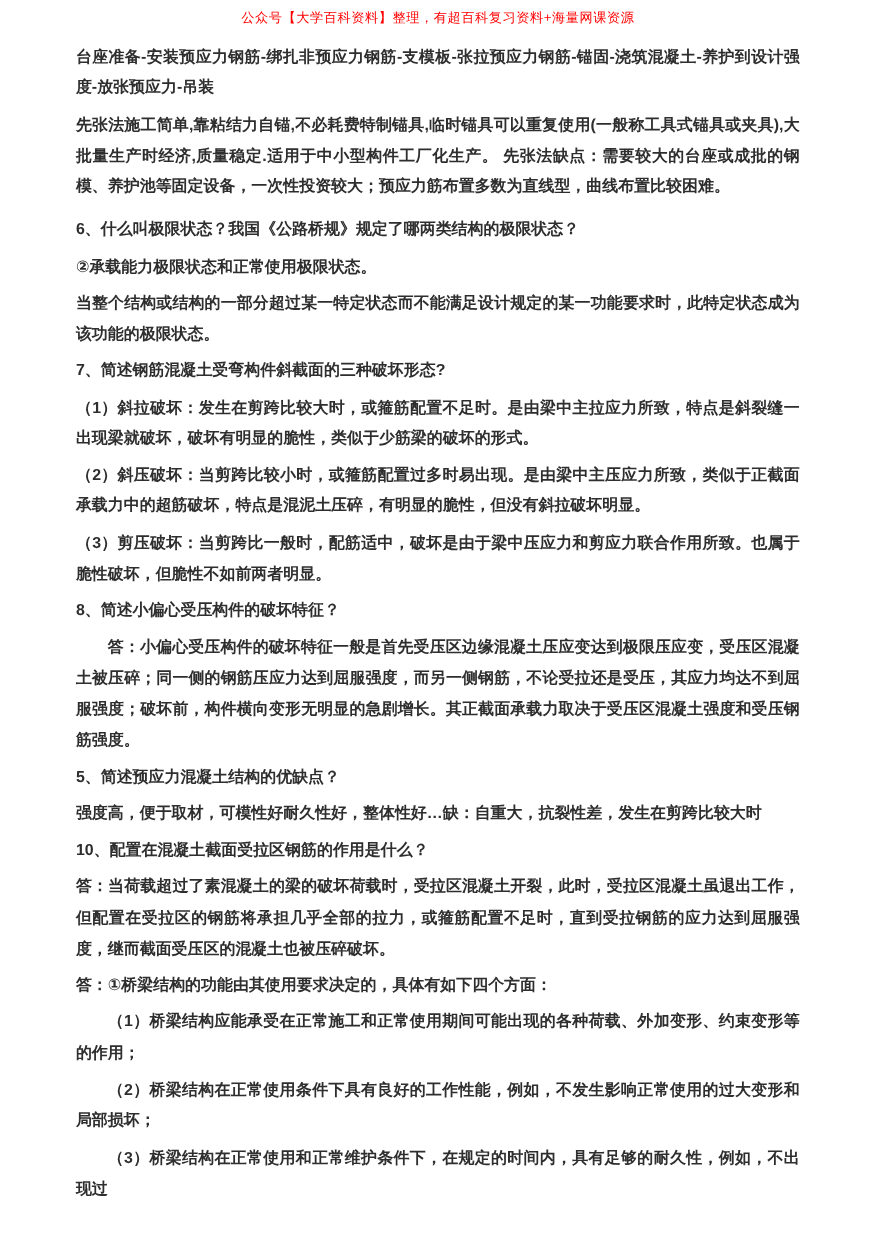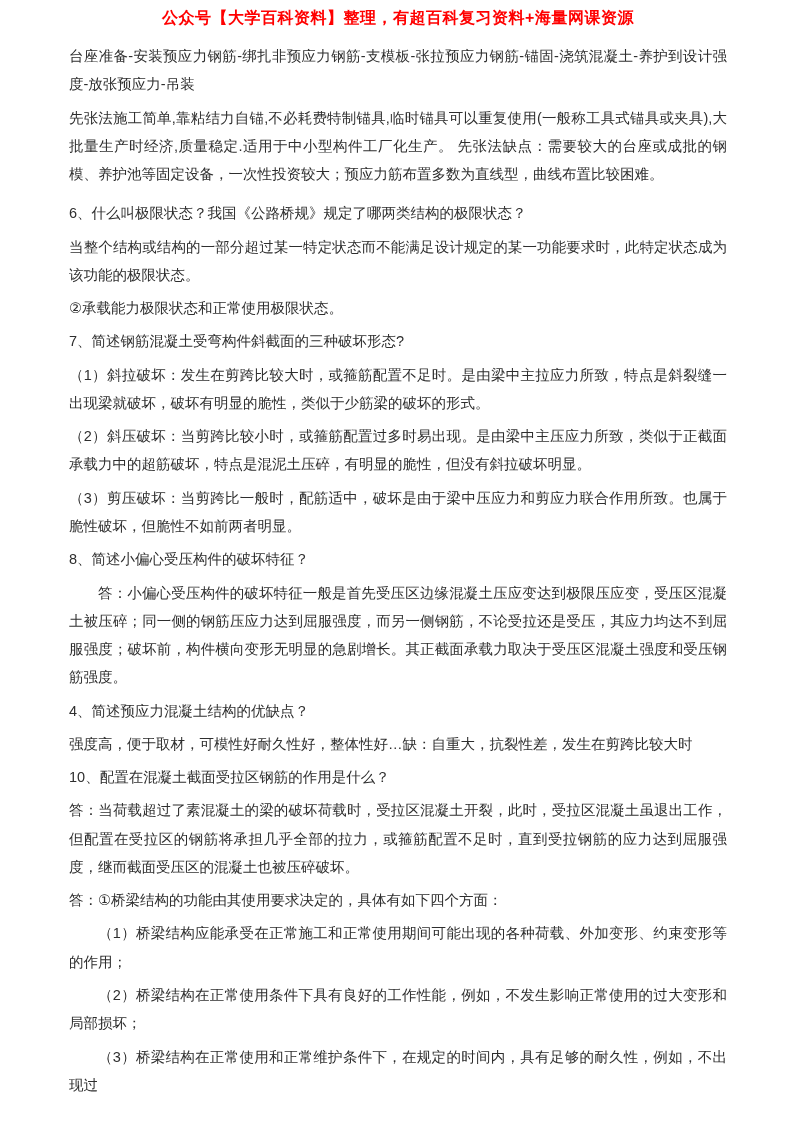--- a/index.html
+++ b/index.html
@@ -13,30 +13,31 @@
   .page {
     width: 793px;
     height: 1122px;
     background: #ffffff;
     padding: 8px 66px 0 69px;
     color: #2e2e2e;
     font-size: 14.5px;
   }
   .doc-header {
     text-align: center;
-    font-size: 16px;
-    font-weight: bold;
+    font-size: 12px;
+    font-weight: normal;
     margin-bottom: 13px;
     letter-spacing: 0.5px;
   }
   .page p {
     text-align: justify;
     line-height: 1.95;
     margin-bottom: 5px;
     word-break: break-all;
+    font-weight: bold;
   }
   .q { font-weight: normal; }
   .indent { text-indent: 2em; }
   .tight { line-height: 1.76; margin-bottom: 2px; }
   .sp-t { margin-top: 11px; }
   .sp-b { margin-bottom: 17px; }
   .sp-b-sm { margin-bottom: 9px; }
 </style>
 </head>
 <body>
@@ -45,37 +46,37 @@
 
   <div class="doc-header" style="color: rgb(255, 0, 0);"><span>公众号【大学百科资料】整理，有超百科复习资料+海量网课资源</span></div>
 
   <p>台座准备-安装预应力钢筋-绑扎非预应力钢筋-支模板-张拉预应力钢筋-锚固-浇筑混凝土-养护到设计强度-放张预应力-吊装</p>
 
   <p class="sp-b-sm">先张法施工简单,靠粘结力自锚,不必耗费特制锚具,临时锚具可以重复使用(一般称工具式锚具或夹具),大批量生产时经济,质量稳定.适用于中小型构件工厂化生产。 先张法缺点：需要较大的台座或成批的钢模、养护池等固定设备，一次性投资较大；预应力筋布置多数为直线型，曲线布置比较困难。</p>
 
   <p class="q sp-t sp-b">6、什么叫极限状态？我国《公路桥规》规定了哪两类结构的极限状态？</p>
 
 
+  <p class="sp-b">②承载能力极限状态和正常使用极限状态。</p>
+
   <p class="sp-b">当整个结构或结构的一部分超过某一特定状态而不能满足设计规定的某一功能要求时，此特定状态成为该功能的极限状态。</p>
-
-  <p class="sp-b">②承载能力极限状态和正常使用极限状态。</p>
 
   <p class="q sp-b-sm">7、简述钢筋混凝土受弯构件斜截面的三种破坏形态?</p>
 
   <p>（1）斜拉破坏：发生在剪跨比较大时，或箍筋配置不足时。是由梁中主拉应力所致，特点是斜裂缝一出现梁就破坏，破坏有明显的脆性，类似于少筋梁的破坏的形式。</p>
 
   <p>（2）斜压破坏：当剪跨比较小时，或箍筋配置过多时易出现。是由梁中主压应力所致，类似于正截面承载力中的超筋破坏，特点是混泥土压碎，有明显的脆性，但没有斜拉破坏明显。</p>
 
   <p>（3）剪压破坏：当剪跨比一般时，配筋适中，破坏是由于梁中压应力和剪应力联合作用所致。也属于脆性破坏，但脆性不如前两者明显。</p>
 
   <p class="q">8、简述小偏心受压构件的破坏特征？</p>
 
   <p class="tight indent">答：小偏心受压构件的破坏特征一般是首先受压区边缘混凝土压应变达到极限压应变，受压区混凝土被压碎；同一侧的钢筋压应力达到屈服强度，而另一侧钢筋，不论受拉还是受压，其应力均达不到屈服强度；破坏前，构件横向变形无明显的急剧增长。其正截面承载力取决于受压区混凝土强度和受压钢筋强度。</p>
 
-  <p class="q tight">4、简述预应力混凝土结构的优缺点？</p>
+  <p class="q tight">5、简述预应力混凝土结构的优缺点？</p>
 
   <p class="tight">强度高，便于取材，可模性好耐久性好，整体性好…缺：自重大，抗裂性差，发生在剪跨比较大时</p>
 
   <p class="q">10、配置在混凝土截面受拉区钢筋的作用是什么？</p>
 
   <p>答：当荷载超过了素混凝土的梁的破坏荷载时，受拉区混凝土开裂，此时，受拉区混凝土虽退出工作，但配置在受拉区的钢筋将承担几乎全部的拉力，或箍筋配置不足时，直到受拉钢筋的应力达到屈服强度，继而截面受压区的混凝土也被压碎破坏。</p>
 
 
   <p>答：①桥梁结构的功能由其使用要求决定的，具体有如下四个方面：</p>
 

